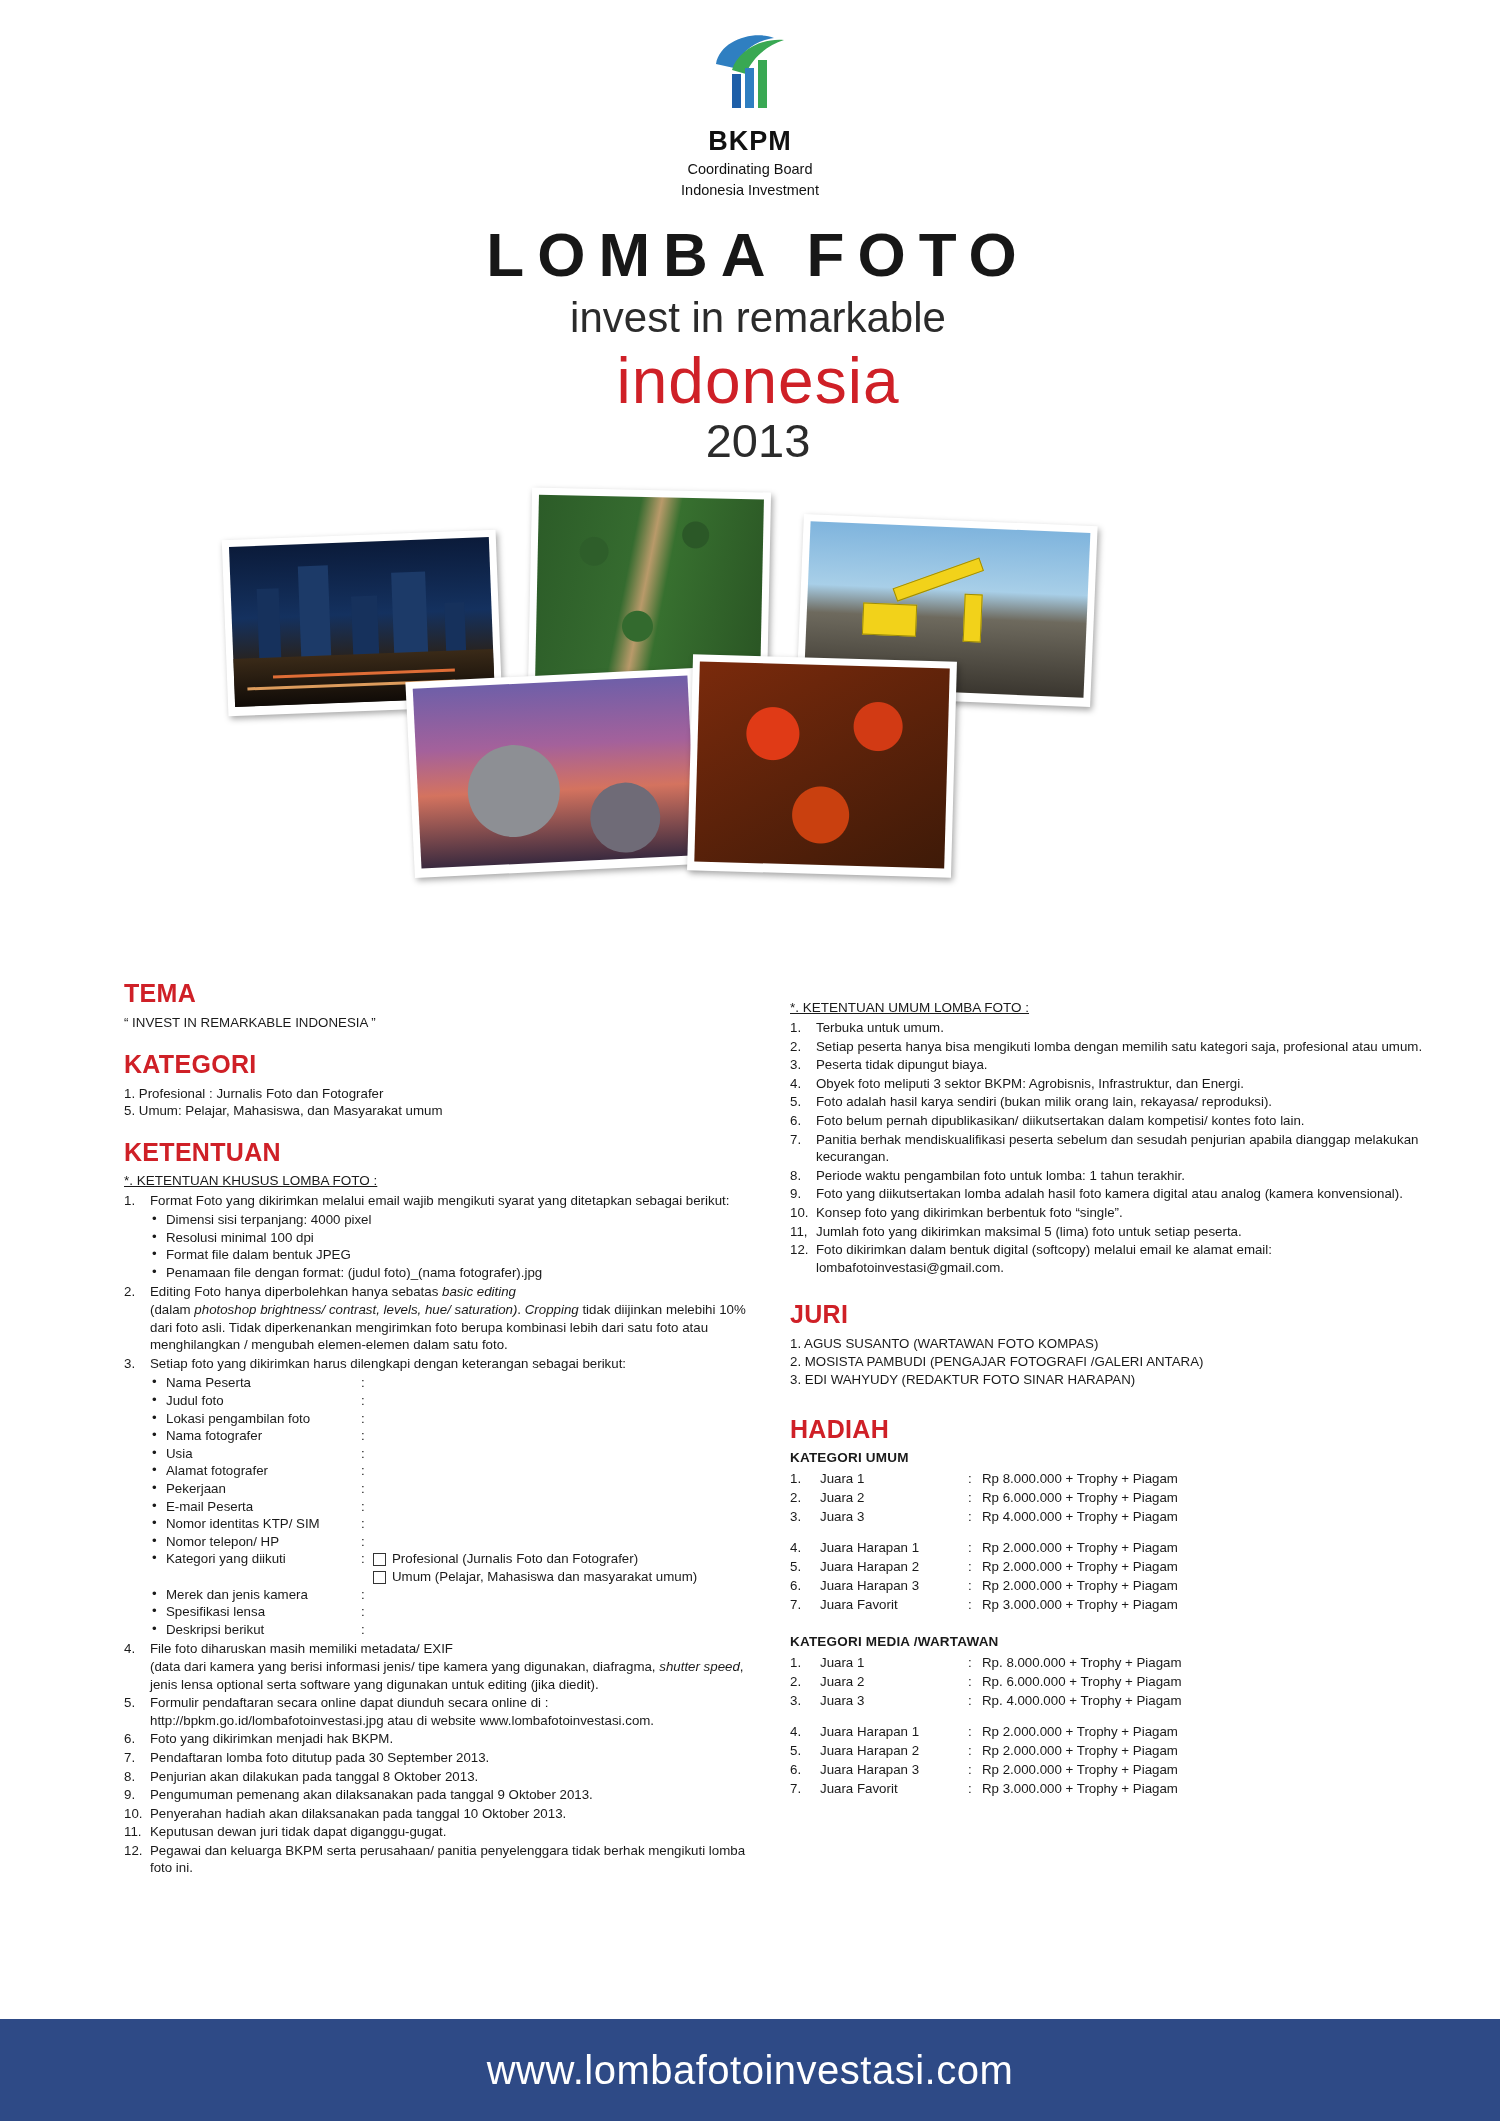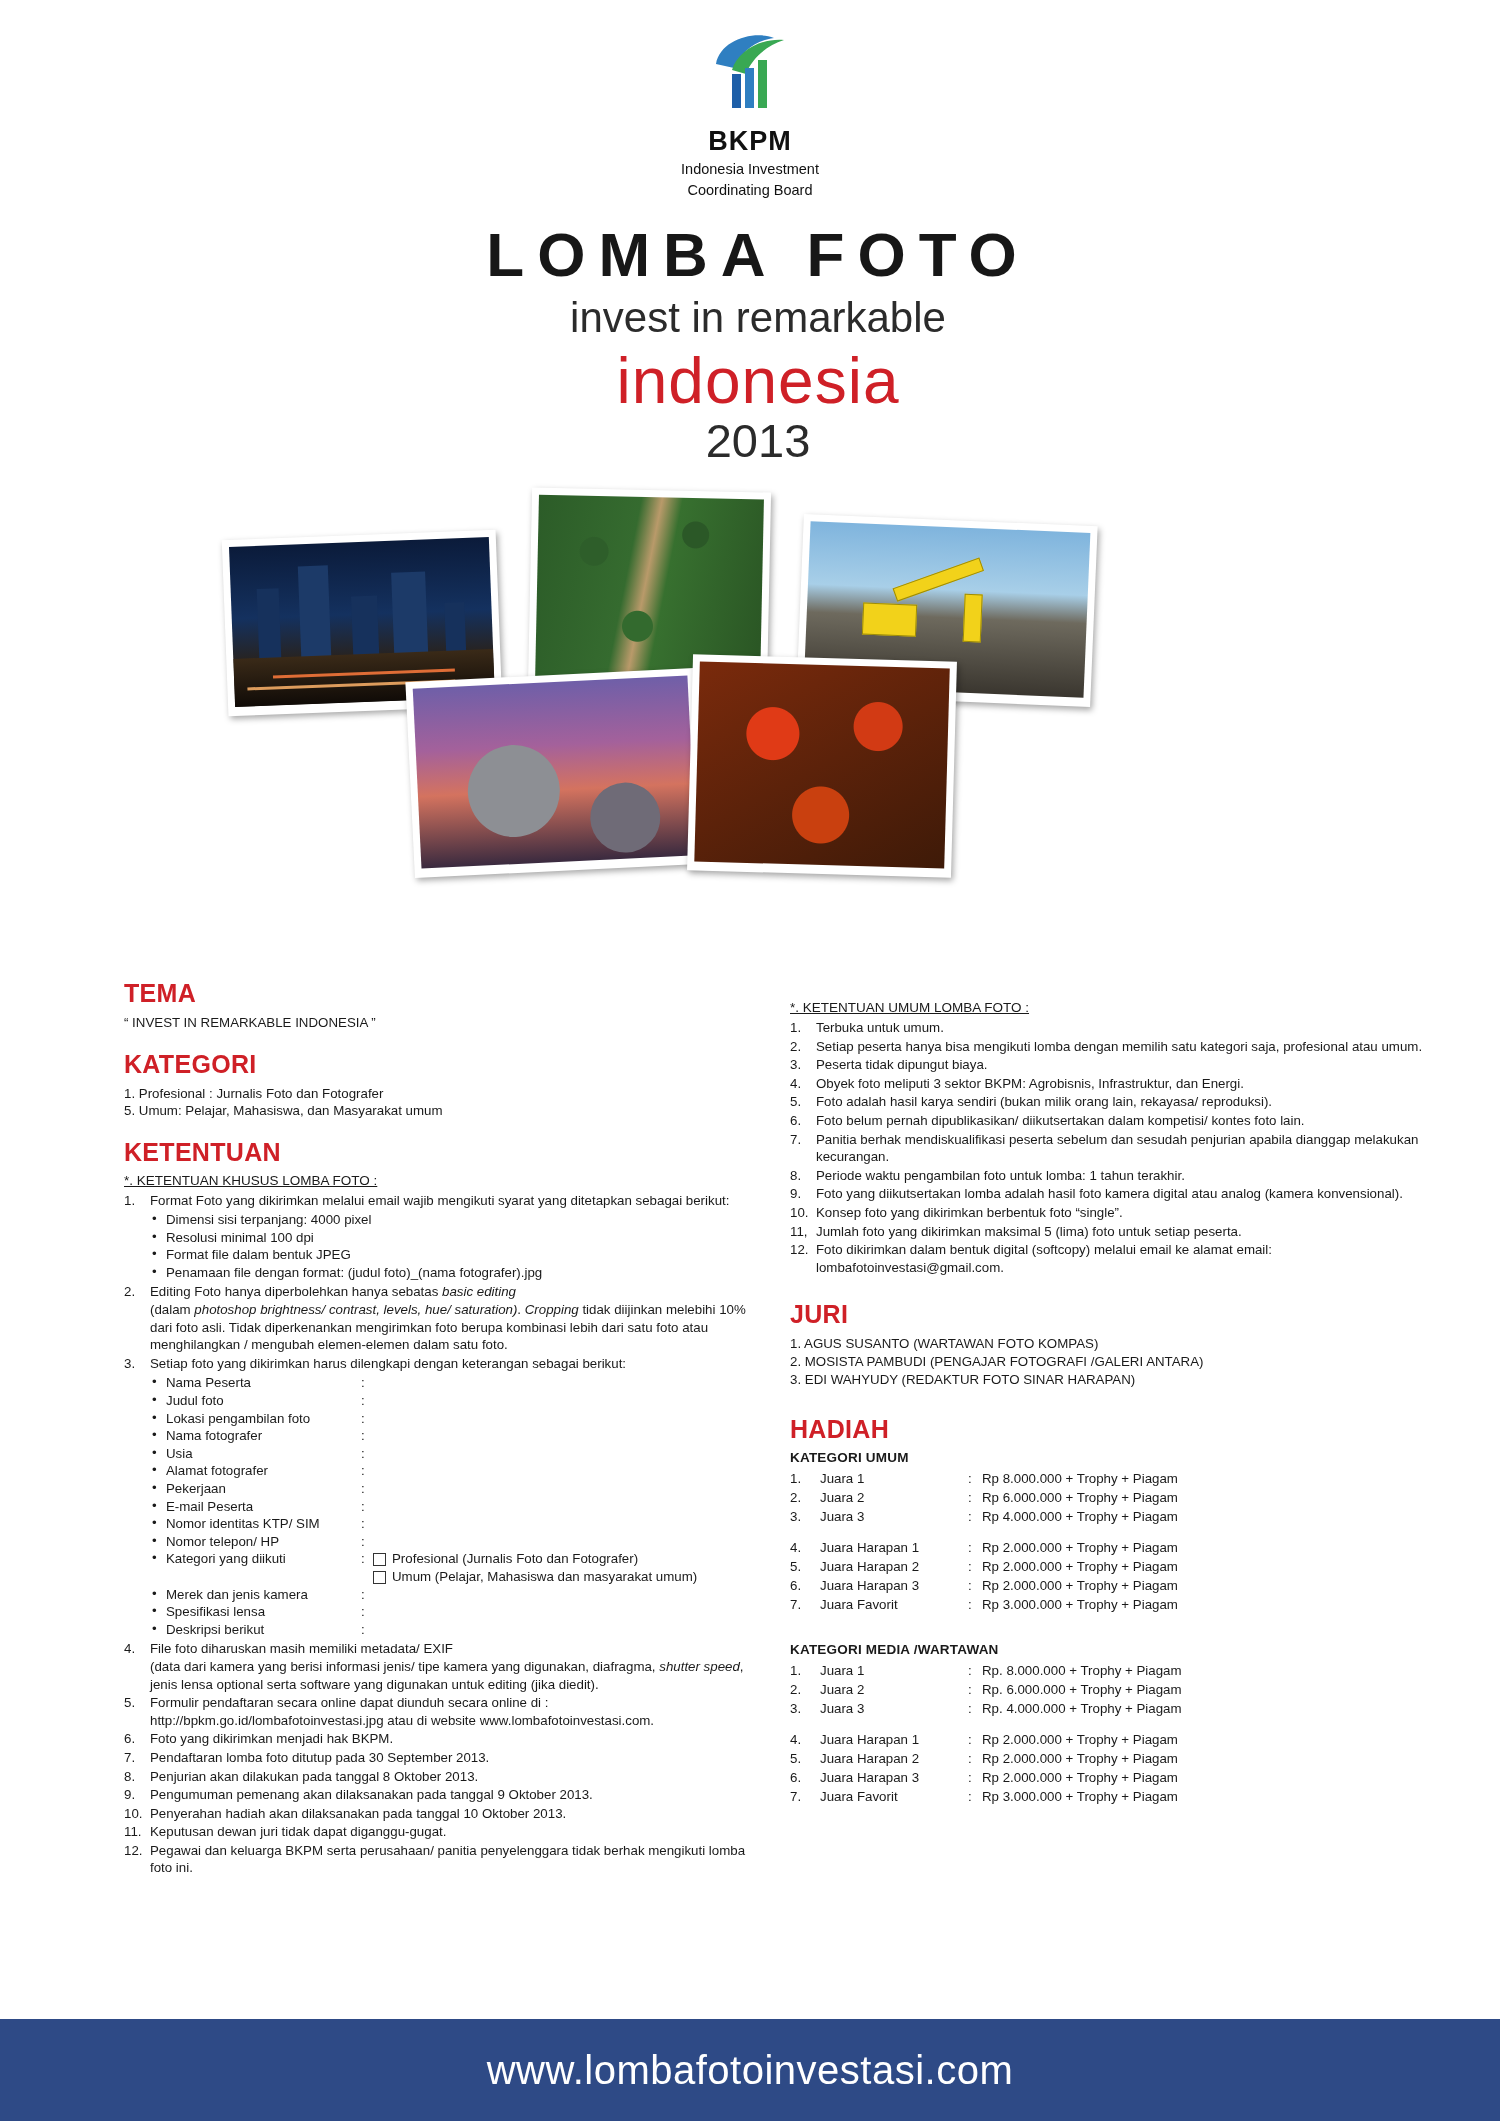--- a/index.html
+++ b/index.html
@@ -105,22 +105,22 @@
     <div class="logo-mark">
       <svg width="96" height="92" viewBox="0 0 96 92" xmlns="http://www.w3.org/2000/svg">
         <path d="M14 34 C18 10, 52 0, 72 8 C56 10, 40 20, 32 38 Z" fill="#2f7fc1"></path>
         <path d="M30 40 C36 20, 60 8, 82 10 C64 16, 50 28, 44 44 Z" fill="#39a853"></path>
         <rect x="30" y="44" width="9" height="34" fill="#1e5fa8"></rect>
         <rect x="43" y="38" width="9" height="40" fill="#2f7fc1"></rect>
         <rect x="56" y="30" width="9" height="48" fill="#39a853"></rect>
       </svg>
     </div>
     <div class="logo-name">BKPM</div>
+    <div class="logo-sub">Coordinating Board</div>
     <div class="logo-sub">Indonesia Investment</div>
-    <div class="logo-sub">Coordinating Board</div>
   </div>
 
   <div class="title-block">
     <div class="t-lomba">LOMBA FOTO</div>
     <div class="t-invest">invest in remarkable</div>
     <div class="t-indonesia">indonesia</div>
     <div class="t-year">2013</div>
   </div>
 
   <div class="collage">
@@ -369,21 +369,21 @@
           </tr>
       <tr>
             <td class="n">7.</td>
             <td class="t">Juara Favorit</td>
             <td class="c">:</td>
             <td>Rp  3.000.000 + Trophy + Piagam</td>
           </tr>
     </tbody>
       </table>
 
-    <div class="prize-h" style="margin-top:28px;">KATEGORI MEDIA /WARTAWAN</div>
+    <div class="prize-h" style="margin-top:20px;">KATEGORI MEDIA /WARTAWAN</div>
     <table class="prz">
       <tbody>
           <tr>
             <td class="n">1.</td>
             <td class="t">Juara  1</td>
             <td class="c">:</td>
             <td>Rp. 8.000.000 + Trophy + Piagam</td>
           </tr>
       <tr>
             <td class="n">2.</td>

